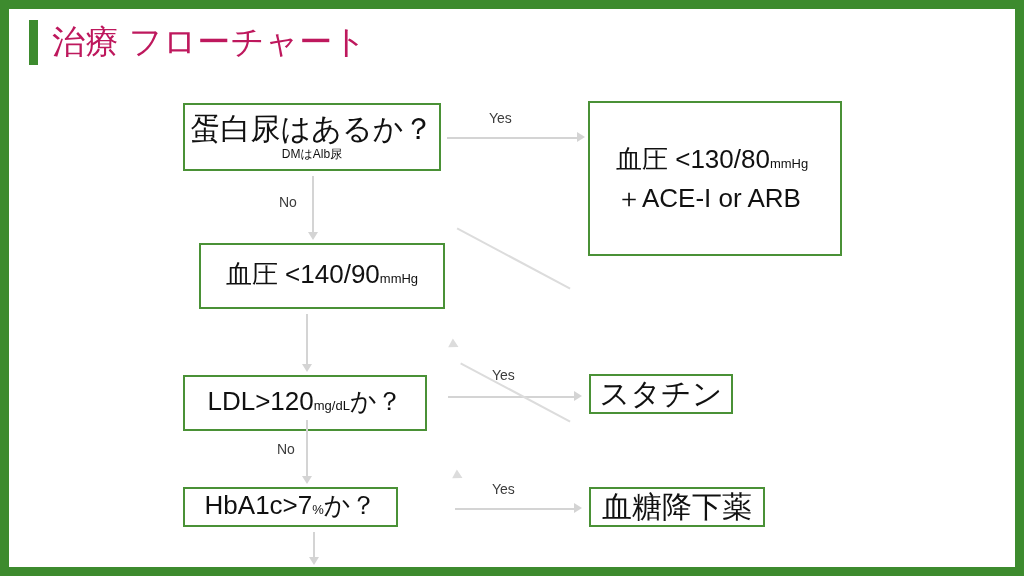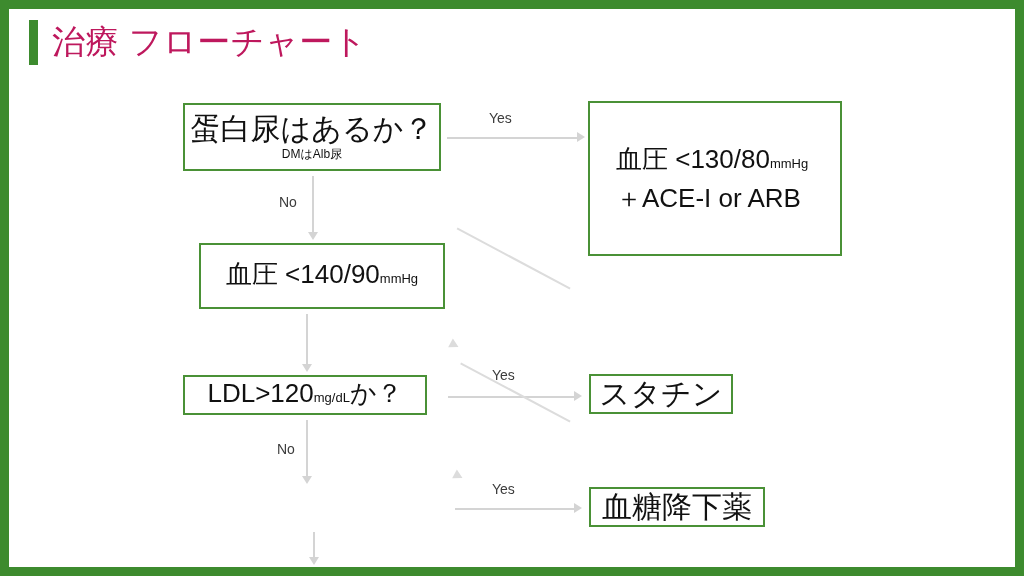--- a/index.html
+++ b/index.html
@@ -85,21 +85,21 @@
     white-space: nowrap;
     width: 100%;
     text-align: left;
     padding-left: 26px;
     box-sizing: border-box;
   }
 
   
   #node-proteinuria { left: 183px; top: 103px;  width: 258px; height: 68px; }
   #node-bp140       { left: 183px; top: 243px;  width: 246px; height: 66px; margin-left: 16px; }
-  #node-ldl         { left: 183px; top: 375px;  width: 244px; height: 40px; }
+  #node-ldl         { left: 183px; top: 375px;  width: 244px; height: 56px; }
   #node-hba1c       { left: 183px; top: 487px;  width: 215px; height: 40px; }
   #node-bp130       { left: 588px; top: 101px;  width: 254px; height: 155px;
                       align-items: flex-start; justify-content: center; }
   #node-statin      { left: 589px; top: 374px;  width: 144px; height: 40px; }
   #node-glucose     { left: 589px; top: 487px;  width: 176px; height: 40px; }
 
   
   .conn {
     position: absolute;
     background: #d4d4d4;
@@ -164,20 +164,23 @@
   </div>
 
   <div class="node" id="node-bp140">
     <div class="main"><span>血圧 &lt;140/90</span><span class="unit">mmHg</span></div>
   </div>
 
   <div class="node" id="node-ldl">
     <div class="main"><span>LDL&gt;120</span><span class="unit">mg/dL</span><span>か？</span></div>
   </div>
 
+  <div class="node" id="node-hba1c">
+    <div class="main"><span>HbA1c&gt;7</span><span class="unit">%</span><span>か？</span></div>
+  </div>
 
   <div class="node" id="node-bp130">
     <div class="line"><span>血圧 &lt;130/80</span><span class="unit">mmHg</span></div>
     <div class="line">＋ACE-I or ARB</div>
   </div>
 
   <div class="node" id="node-statin">
     <div class="main big">スタチン</div>
   </div>
 

